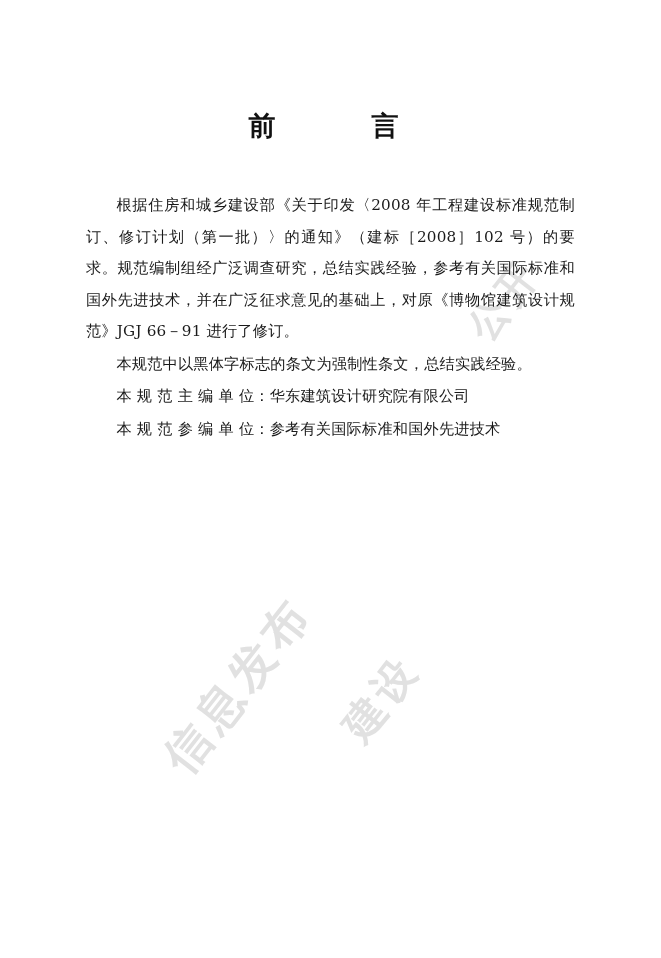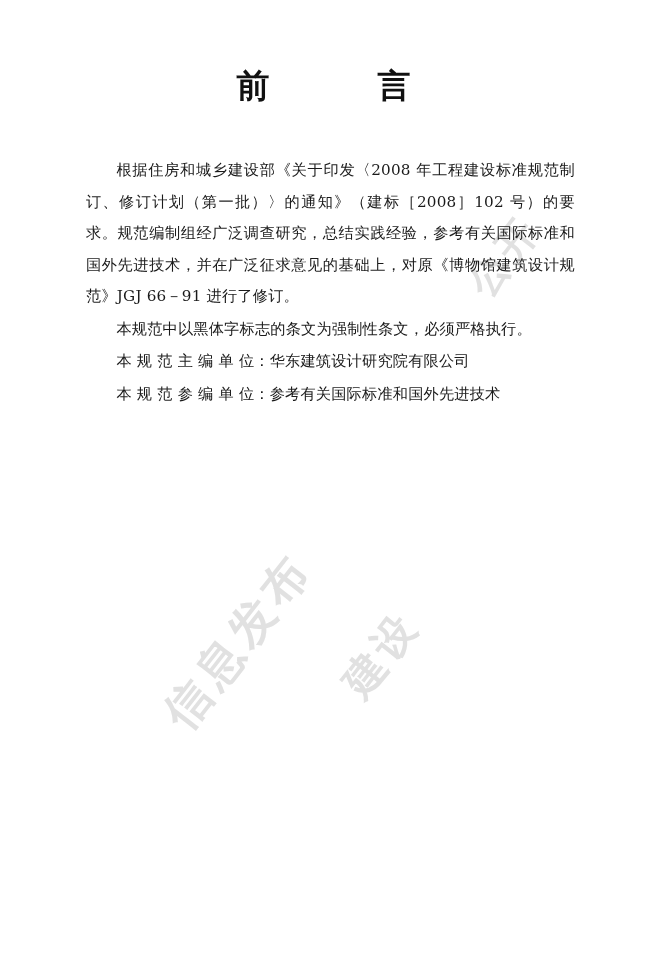--- a/index.html
+++ b/index.html
@@ -66,24 +66,24 @@
   }
 
   
   .doc {
     position: relative;
     z-index: 1;
     padding: 0 86px;
   }
   .doc-title {
     text-align: center;
-    font-size: 33px;
+    font-size: 27px;
     font-weight: bold;
     letter-spacing: 14px;
-    margin-top: 64px;
+    margin-top: 108px;
     margin-bottom: 0;
     font-family: "DejaVu Serif", "Liberation Serif", serif;
     color: #111;
   }
   .body-text {
     margin-top: 46px;
   }
   p.para {
     margin: 0 0 1px 0;
     font-size: 15.2px;
@@ -107,20 +107,20 @@
     <div class="wm-text wm-1">公开</div>
     <div class="wm-text wm-2">信息发布</div>
     <div class="wm-text wm-3">建设</div>
   </div>
 
   <div class="doc">
     <h1 class="doc-title">前　　言</h1>
 
     <div class="body-text">
       <p class="para">根据住房和城乡建设部《关于印发〈2008 年工程建设标准规范制订、修订计划（第一批）〉的通知》（建标［2008］102 号）的要求。规范编制组经广泛调查研究，总结实践经验，参考有关国际标准和国外先进技术，并在广泛征求意见的基础上，对原《博物馆建筑设计规范》JGJ 66－91 进行了修订。</p>
-      <p class="para">本规范中以黑体字标志的条文为强制性条文，必须严格执行。</p>
+      <p class="para">本规范中以黑体字标志的条文为强制性条文，总结实践经验。</p>
 
       <p class="para tight"><span>本 规 范 主 编 单 位</span><span>：华东建筑设计研究院有限公司</span></p>
       <p class="para tight"><span>本 规 范 参 编 单 位</span><span>：参考有关国际标准和国外先进技术</span></p>
     </div>
   </div>
 
 </div>
 
 </body></html>

